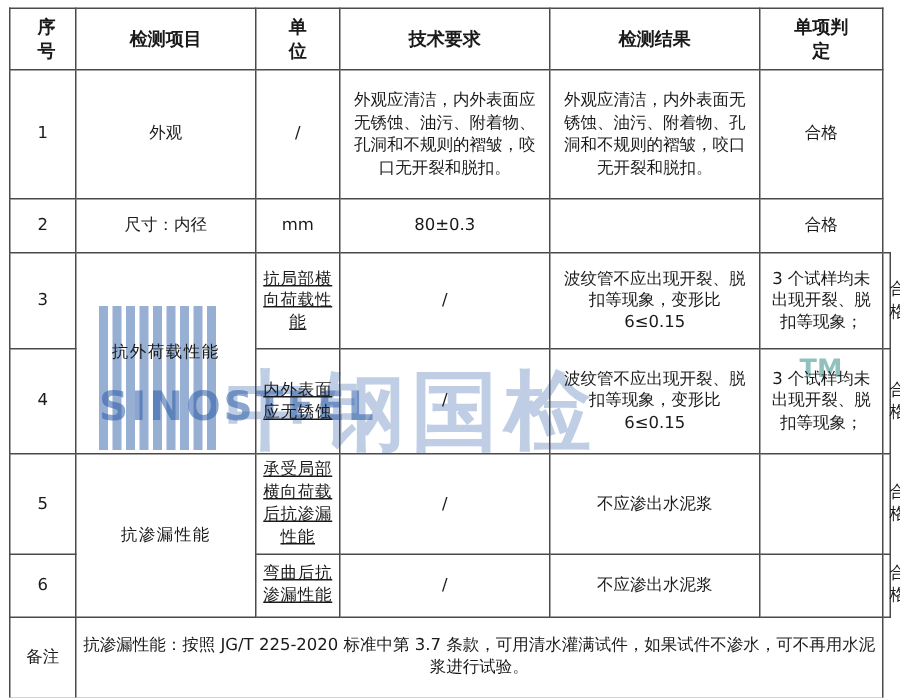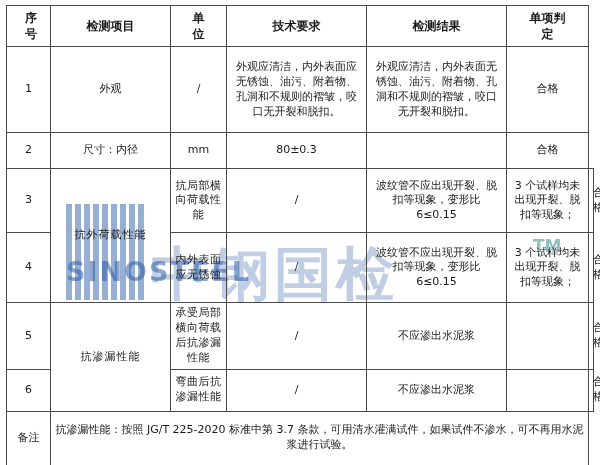--- a/index.html
+++ b/index.html
@@ -65,20 +65,21 @@
   }
   td.note-body {
     text-align: left;
     font-size: 11px;
     line-height: 1.6;
     padding: 4px 6px;
   }
   .cell-vert {
     font-size: 11.5px;
     letter-spacing: 0.5px;
+    text-decoration: underline;
   }
   .group-label {
     font-size: 12px;
     letter-spacing: 1px;
   }
   .blurred {
     filter: blur(1.6px);
     color: #555;
     letter-spacing: 0.5px;
   }

